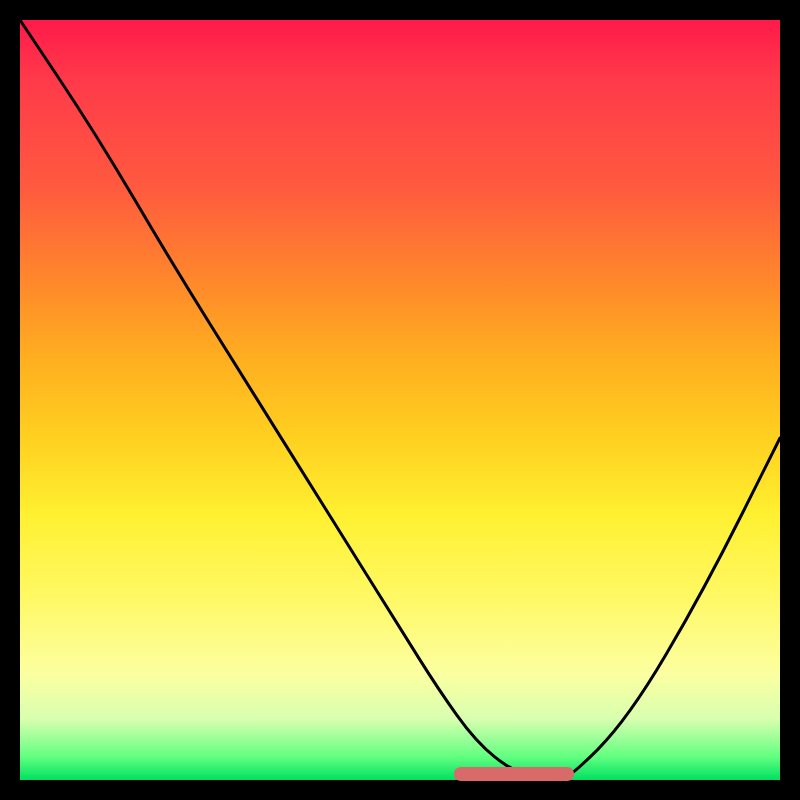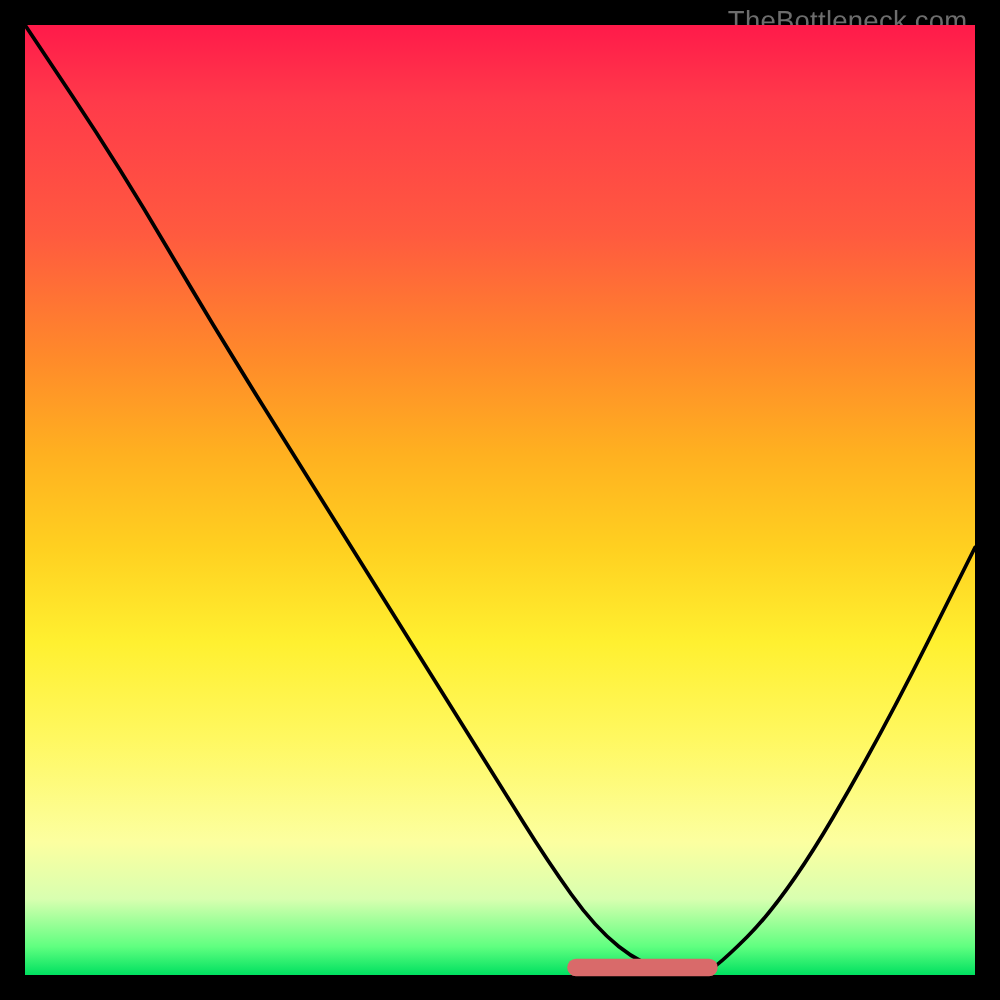--- a/index.html
+++ b/index.html
@@ -62,21 +62,20 @@
     width: 760px;
     height: 760px;
     overflow: visible;
   }
 </style>
 </head>
 <body>
 
 <div class="chart-container">
 
-  <div class="watermark">TheBottleneck.com</div>
 
   <div class="plot-area">
     <div class="gradient-bg"></div>
     <svg class="overlay" viewBox="0 0 760 760" preserveAspectRatio="none">
       <path id="curve-path" fill="none" stroke="#000000" stroke-width="3" stroke-linecap="round" d="M 0 0 Q 0 0 38 57 Q 76 114 114 178.59999999999997 Q 152 243.19999999999993 190 304 Q 228 364.8 266 425.6 Q 304 486.40000000000003 342 547.2 Q 380 608 399 638.4 Q 418.00000000000006 668.8 437 695.4 Q 456 722 475 737.2 Q 494 752.4 513 756.2 Q 532 760 539.5999999999999 760 Q 547.1999999999999 760 577.5999999999999 729.6 Q 608 699.2 646 634.6 Q 684 570 722 494 T 760 418"></path>
       <path id="optimal-path" fill="none" stroke-width="14" stroke-linecap="round" stroke="#d96a6a" d="M 440.79999999999995 754 L 547.1999999999999 754"></path>
     </svg>
   </div>
 
 </div>

